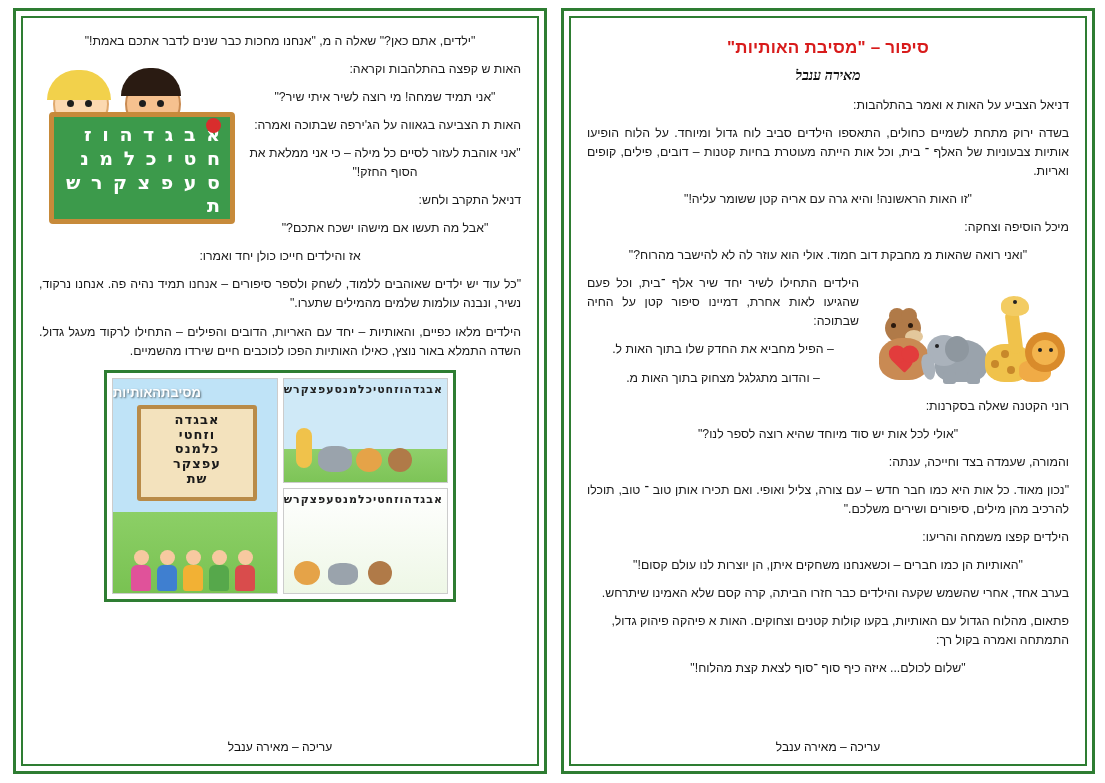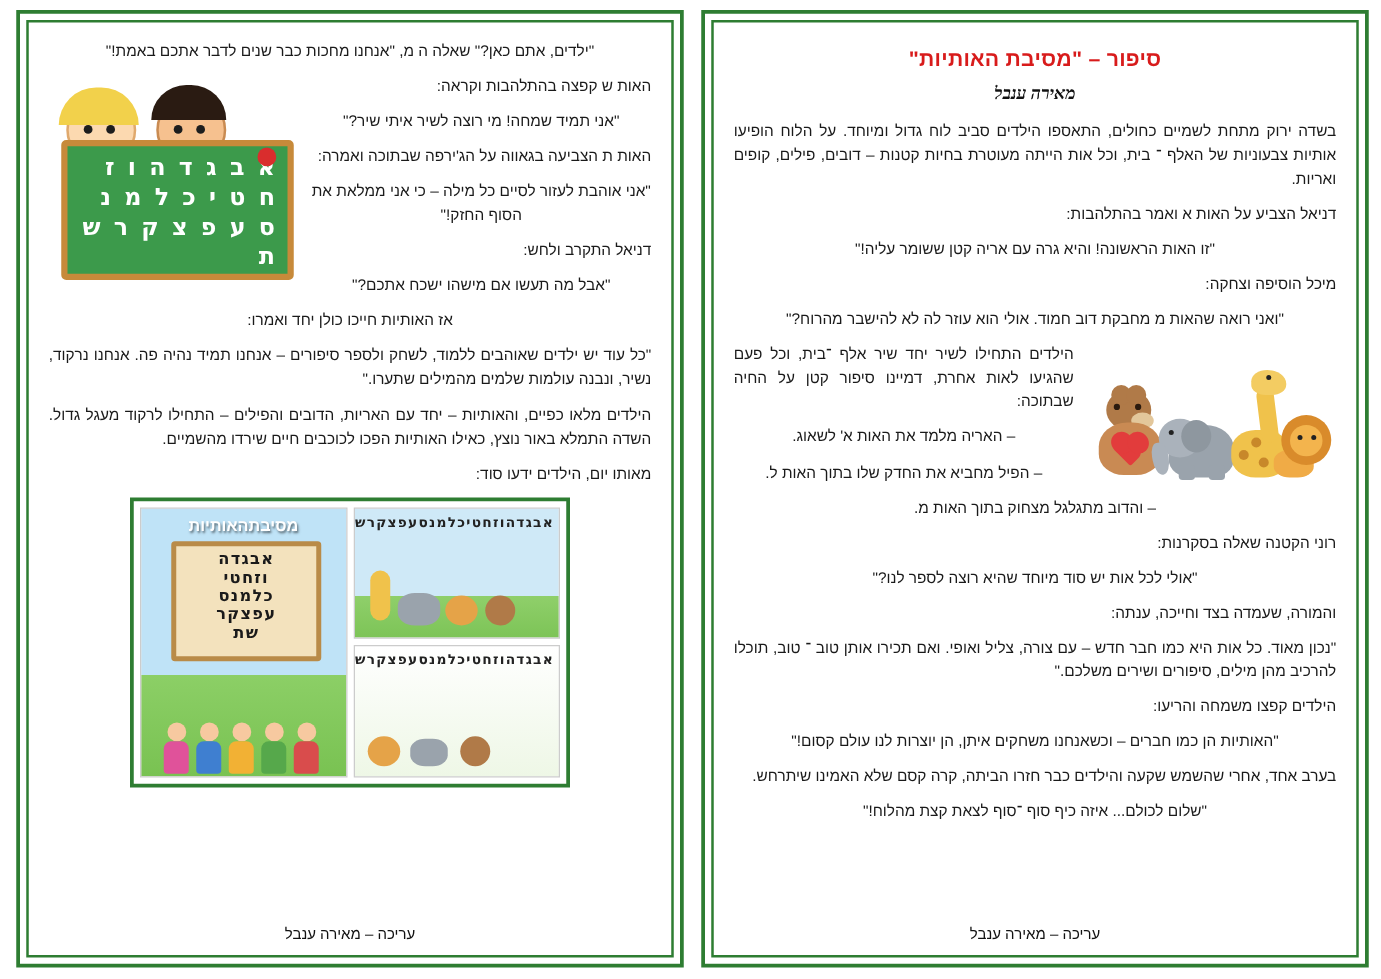--- a/index.html
+++ b/index.html
@@ -190,21 +190,21 @@
   .poster .cell {
     position: relative;
     overflow: hidden;
     border: 1px solid #cccccc;
   }
   .cell-animals { background: linear-gradient(#cfe9f7 0%, #cfe9f7 68%, #8fcf6a 68%, #7dc457 100%); }
   .cell-main { grid-row: 1 / span 2; grid-column: 2; background: linear-gradient(#bfe3f7 0%, #bfe3f7 62%, #8ccf66 62%, #79c252 100%); }
   .cell-letters { background: linear-gradient(#ffffff, #eef7e6); }
   .poster-title {
     position: absolute; top: 6px; left: 0; right: 0;
-    text-align: center; color: #ffffff; font-weight: bold; font-size: 13px;
+    text-align: left; color: #ffffff; font-weight: bold; font-size: 13px;
     text-shadow: 1px 1px 2px rgba(0,0,0,.55); direction: rtl;
   }
   .poster-chart {
     position: absolute; left: 24px; top: 26px; width: 120px; height: 96px;
     background: #f3e2bd; border: 4px solid #b98b48; border-radius: 3px;
     direction: rtl; color: #1a1a1a; font-weight: bold; font-size: 13px;
     line-height: 1.15; padding: 4px 3px; box-sizing: border-box; text-align: center;
     letter-spacing: 1px; font-family: "DejaVu Sans", sans-serif;
   }
   .mini-kid { position: absolute; bottom: 2px; width: 20px; }
@@ -221,22 +221,22 @@
 <body>
 
 <div class="page-wrap">
 
   <div class="sheet">
     <div class="sheet-inner rtl">
 
       <h1 class="doc-title">סיפור – "מסיבת האותיות"</h1>
       <div class="author">מאירה ענבל</div>
 
+      <p class="para right">דניאל הצביע על האות א ואמר בהתלהבות:</p>
       <p class="para">בשדה ירוק מתחת לשמיים כחולים, התאספו הילדים סביב לוח גדול ומיוחד. על הלוח הופיעו אותיות צבעוניות של האלף ־ בית, וכל אות הייתה מעוטרת בחיות קטנות – דובים, פילים, קופים ואריות.</p>
-      <p class="para right">דניאל הצביע על האות א ואמר בהתלהבות:</p>
       <p class="para center">"זו האות הראשונה! והיא גרה עם אריה קטן ששומר עליה!"</p>
       <p class="para right">מיכל הוסיפה וצחקה:</p>
       <p class="para center">"ואני רואה שהאות מ מחבקת דוב חמוד. אולי הוא עוזר לה לא להישבר מהרוח?"</p>
 
       <div class="toys">
         <div class="toy bear">
           <div class="head">
             <div class="ear l"></div>
               <div class="ear r"></div>
             <div class="muzzle"></div>
@@ -267,30 +267,30 @@
         <div class="toy lion">
           <div class="lbody"></div>
           <div class="mane"></div>
           <div class="lhead"></div>
           <div class="leye" style="left:19px;"></div>
           <div class="leye" style="left:30px;"></div>
         </div>
       </div>
 
       <p class="para">הילדים התחילו לשיר יחד שיר אלף ־בית, וכל פעם שהגיעו לאות אחרת, דמיינו סיפור קטן על החיה שבתוכה:</p>
-      <p class="para center">– האריה מלמד את האות א' לשאוג.</p>
       <p class="para center">– הפיל מחביא את החדק שלו בתוך האות ל.</p>
       <p class="para center">– והדוב מתגלגל מצחוק בתוך האות מ.</p>
       <p class="para right">רוני הקטנה שאלה בסקרנות:</p>
       <p class="para center">"אולי לכל אות יש סוד מיוחד שהיא רוצה לספר לנו?"</p>
       <p class="para right">והמורה, שעמדה בצד וחייכה, ענתה:</p>
       <p class="para">"נכון מאוד. כל אות היא כמו חבר חדש – עם צורה, צליל ואופי. ואם תכירו אותן טוב ־ טוב, תוכלו להרכיב מהן מילים, סיפורים ושירים משלכם."</p>
       <p class="para right">הילדים קפצו משמחה והריעו:</p>
       <p class="para center">"האותיות הן כמו חברים – וכשאנחנו משחקים איתן, הן יוצרות לנו עולם קסום!"</p>
       <p class="para right">בערב אחד, אחרי שהשמש שקעה והילדים כבר חזרו הביתה, קרה קסם שלא האמינו שיתרחש.</p>
+      <p class="para right">פתאום, מהלוח הגדול עם האותיות, בקעו קולות קטנים וצחוקים. האות א פיהקה פיהוק גדול, התמתחה ואמרה בקול רך:</p>
       <p class="para center">"שלום לכולם... איזה כיף סוף ־סוף לצאת קצת מהלוח!"</p>
 
       <div class="footer">עריכה – מאירה ענבל</div>
     </div>
   </div>
 
   <div class="sheet">
     <div class="sheet-inner rtl">
 
       <p class="para center">"ילדים, אתם כאן?" שאלה ה מ, "אנחנו מחכות כבר שנים לדבר אתכם באמת!"</p>
@@ -315,24 +315,23 @@
         </div>
         <div class="apple"></div>
       </div>
 
       <p class="para right">האות ש קפצה בהתלהבות וקראה:</p>
       <p class="para center">"אני תמיד שמחה! מי רוצה לשיר איתי שיר?"</p>
       <p class="para right">האות ת הצביעה בגאווה על הג'ירפה שבתוכה ואמרה:</p>
       <p class="para center">"אני אוהבת לעזור לסיים כל מילה – כי אני ממלאת את הסוף החזק!"</p>
       <p class="para right">דניאל התקרב ולחש:</p>
       <p class="para center">"אבל מה תעשו אם מישהו ישכח אתכם?"</p>
-      <p class="para center">אז האותיות חייכו כולן יחד ואמרו:</p>
+      <p class="para center">אז והילדים חייכו כולן יחד ואמרו:</p>
       <p class="para">"כל עוד יש ילדים שאוהבים ללמוד, לשחק ולספר סיפורים – אנחנו תמיד נהיה פה. אנחנו נרקוד, נשיר, ונבנה עולמות שלמים מהמילים שתערו."</p>
       <p class="para">הילדים מלאו כפיים, והאותיות – יחד עם האריות, הדובים והפילים – התחילו לרקוד מעגל גדול. השדה התמלא באור נוצץ, כאילו האותיות הפכו לכוכבים חיים שירדו מהשמיים.</p>
-      <p class="para right">מאותו יום, הילדים ידעו סוד:</p>
 
       <div class="poster">
         <div class="cell cell-animals">
           <div class="mini-animal" style="left:12px; bottom:14px; width:16px; height:40px; background:#f0c24b; border-radius:8px;"></div>
           <div class="mini-animal" style="left:34px; bottom:10px; width:34px; height:26px; background:#9aa3ac; border-radius:40%;"></div>
           <div class="mini-animal" style="left:72px; bottom:10px; width:26px; height:24px; background:#e5a348;"></div>
           <div class="mini-animal" style="left:104px; bottom:10px; width:24px; height:24px; background:#b07a48;"></div>
           <div class="mini-letters">אבגדהוזחטיכלמנסעפצקרשת</div>
         </div>
 

